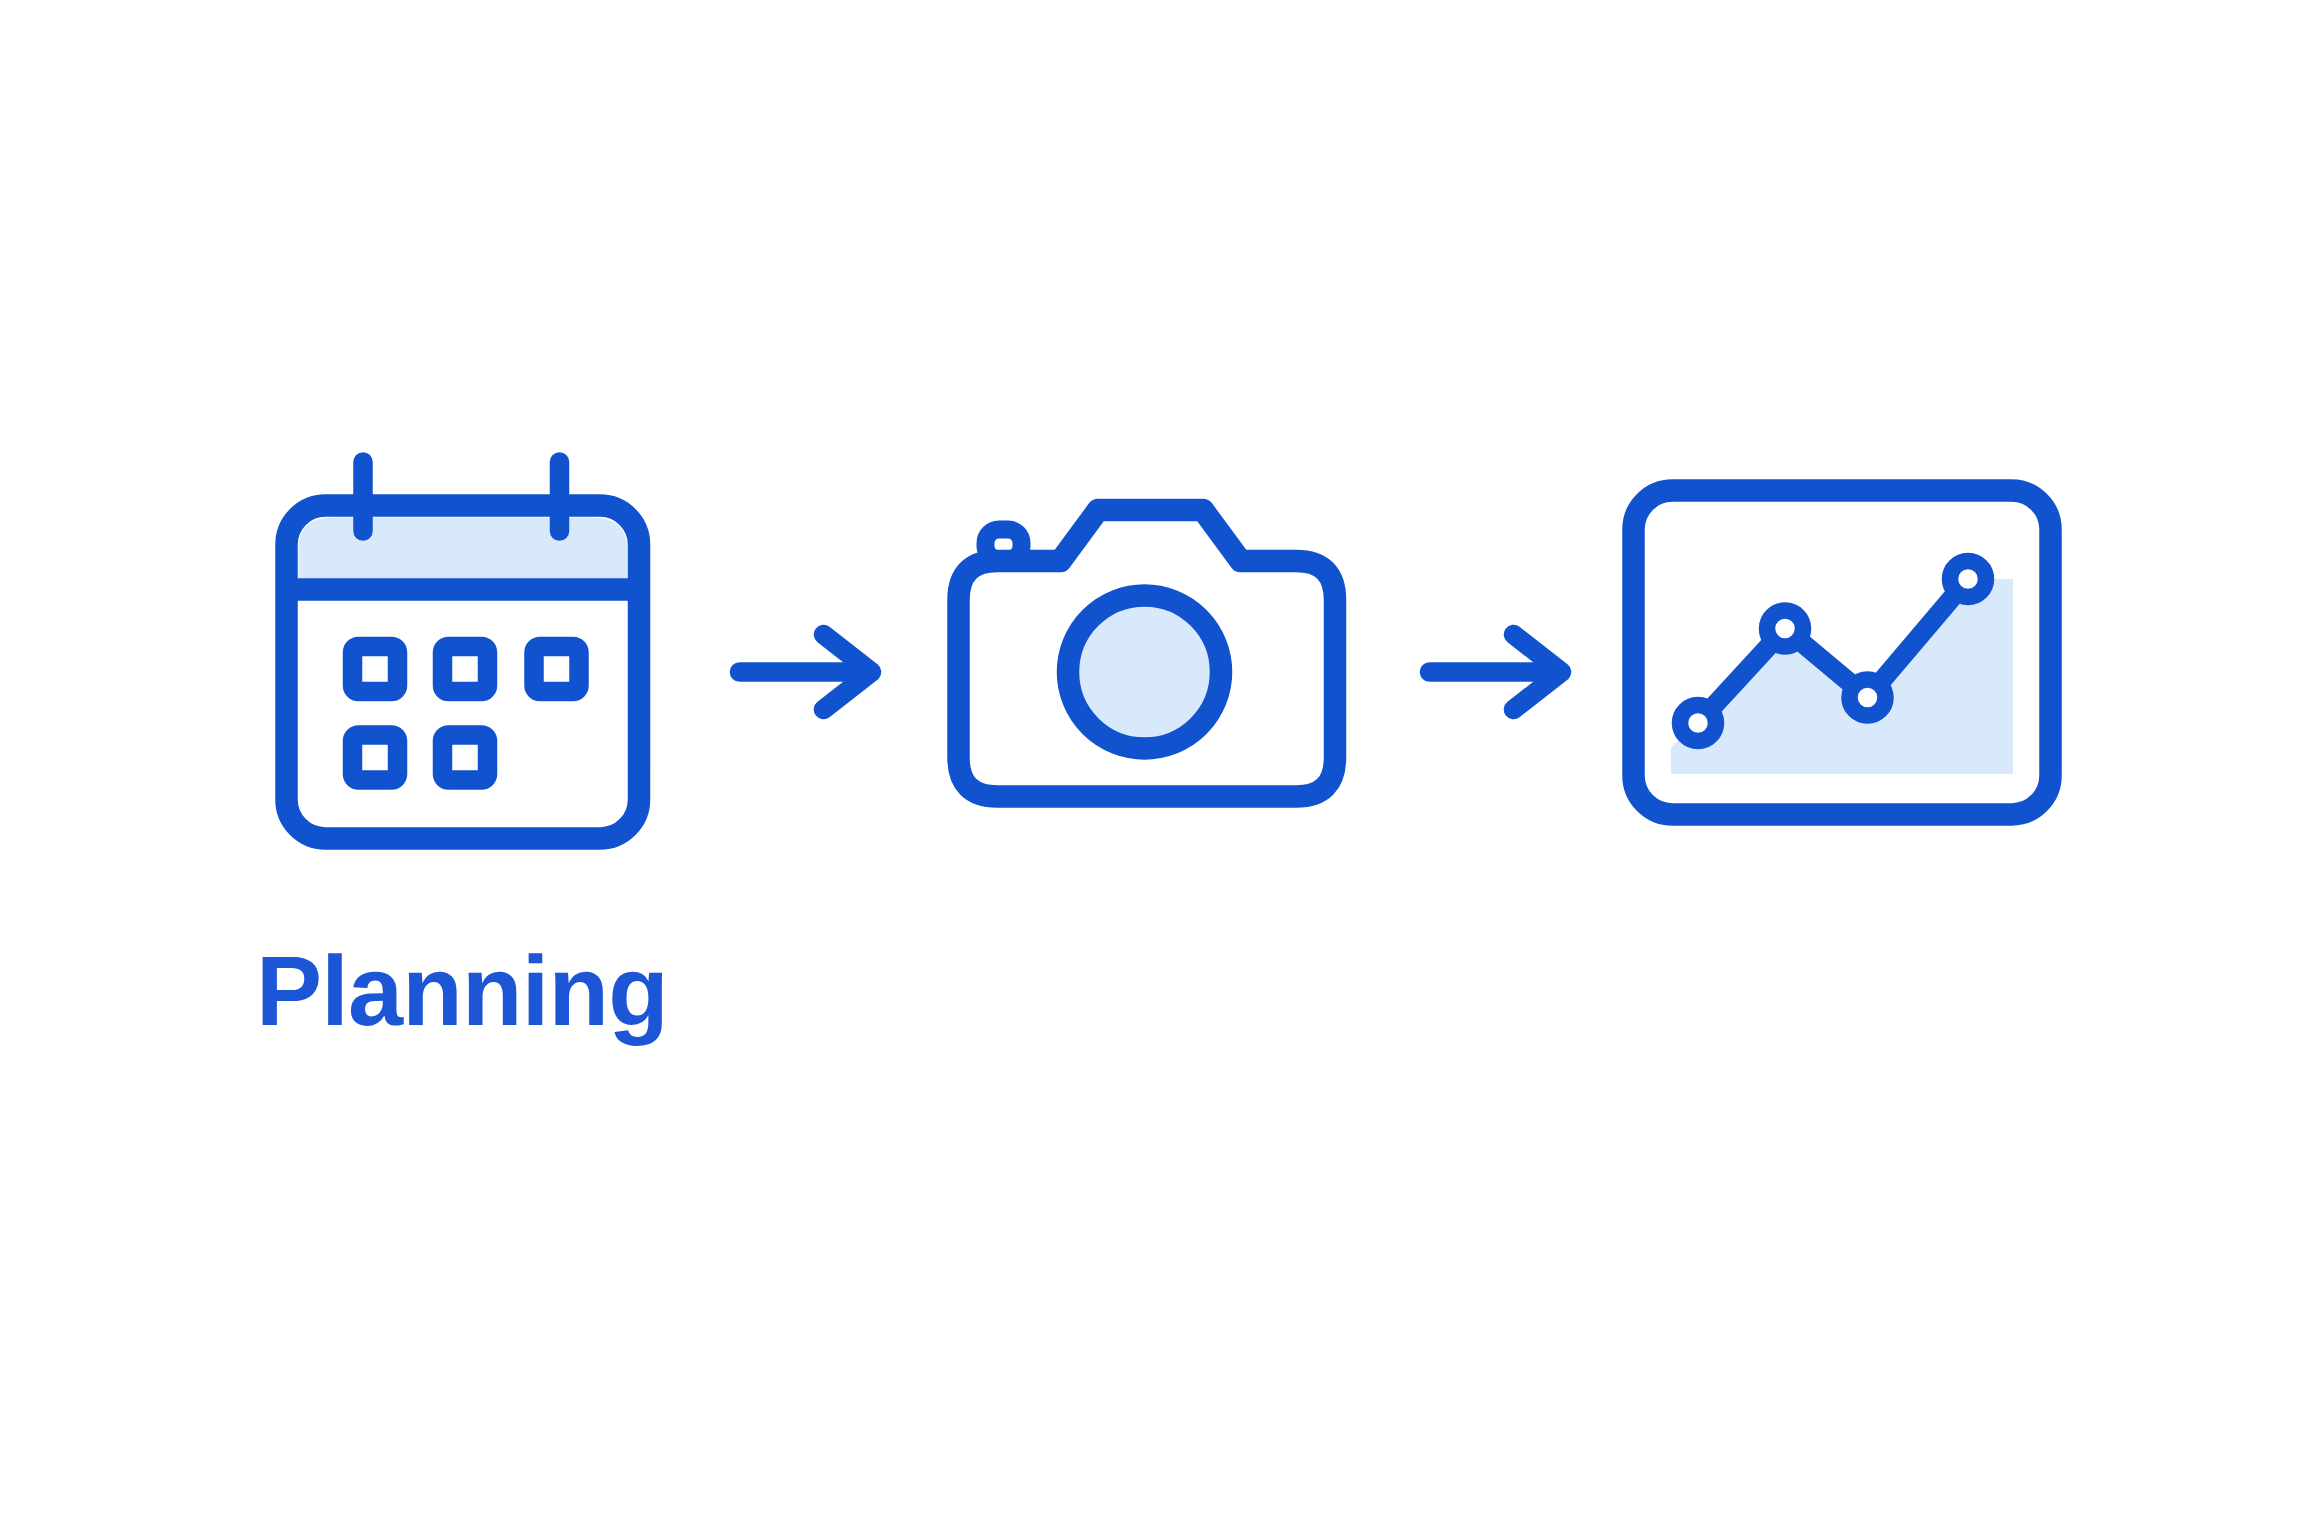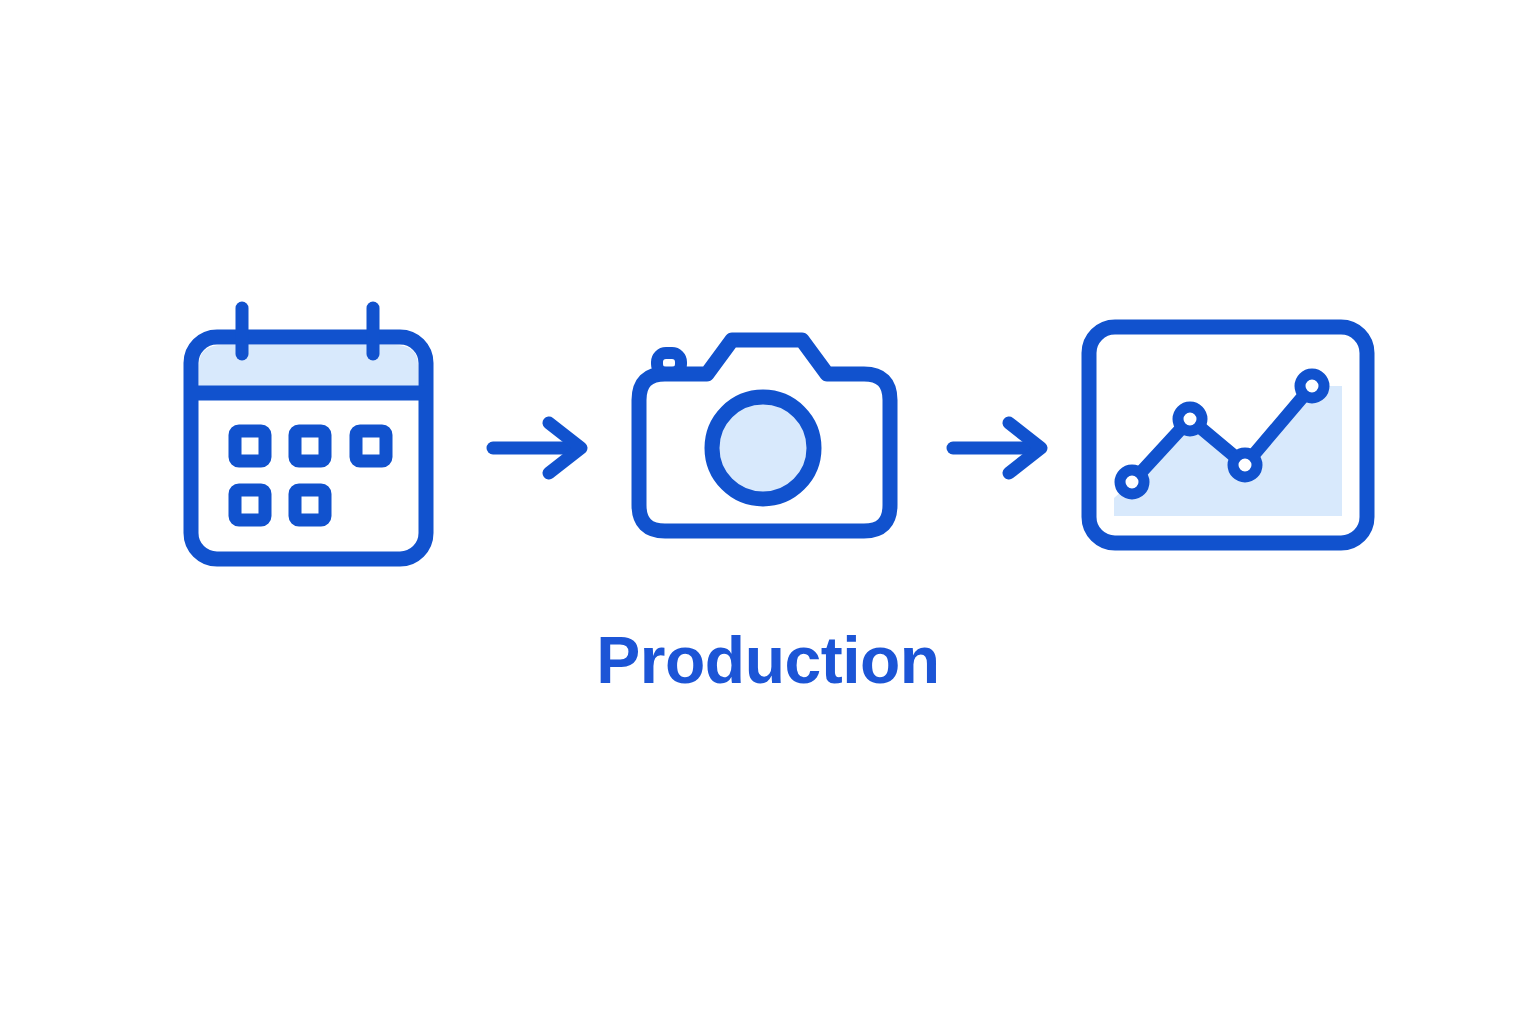--- a/index.html
+++ b/index.html
@@ -74,40 +74,40 @@
           <line class="stroke" x1="194" y1="11" x2="194" y2="57" stroke-width="13" stroke-linecap="round"></line>
 
           <rect class="stroke" x="56" y="134" width="30" height="30" rx="4" stroke-width="13"></rect>
           <rect class="stroke" x="116" y="134" width="30" height="30" rx="4" stroke-width="13"></rect>
           <rect class="stroke" x="177" y="134" width="30" height="30" rx="4" stroke-width="13"></rect>
 
           <rect class="stroke" x="56" y="193" width="30" height="30" rx="4" stroke-width="13"></rect>
           <rect class="stroke" x="116" y="193" width="30" height="30" rx="4" stroke-width="13"></rect>
         </svg>
       </div>
+      <div class="step-label">Planning</div>
     </div>
 
     <svg class="connector" width="104" height="64" viewBox="0 0 104 64">
       <line class="stroke" x1="7" y1="32" x2="86" y2="32" stroke-width="13" stroke-linecap="round"></line>
       <path class="stroke" d="M63 7 L95 32 L63 57" stroke-width="13" stroke-linecap="round" stroke-linejoin="round"></path>
     </svg>
 
     <div class="step">
       <div class="icon-box">
         <svg width="274" height="212" viewBox="0 0 274 212">
 
           <rect x="26" y="24" width="24" height="20" rx="9" fill="#ffffff" class="stroke" stroke="var(--accent)" stroke-width="12"></rect>
 
           <path d="M76 45 L101 11 L171 11 L196 45 L233 45 Q259 45 259 71 L259 176
                    Q259 202 233 202 L34 202 Q8 202 8 176 L8 71 Q8 45 34 45 Z" fill="#ffffff" stroke="var(--accent)" stroke-width="15" stroke-linejoin="round"></path>
 
           <circle cx="132" cy="119" r="51" class="fill-light" stroke="var(--accent)" stroke-width="15"></circle>
         </svg>
       </div>
-      <div class="step-label">Production</div>
     </div>
 
     <svg class="connector" width="104" height="64" viewBox="0 0 104 64">
       <line class="stroke" x1="7" y1="32" x2="86" y2="32" stroke-width="13" stroke-linecap="round"></line>
       <path class="stroke" d="M63 7 L95 32 L63 57" stroke-width="13" stroke-linecap="round" stroke-linejoin="round"></path>
     </svg>
 
     <div class="step">
       <div class="icon-box">
         <svg width="296" height="234" viewBox="0 0 296 234">

